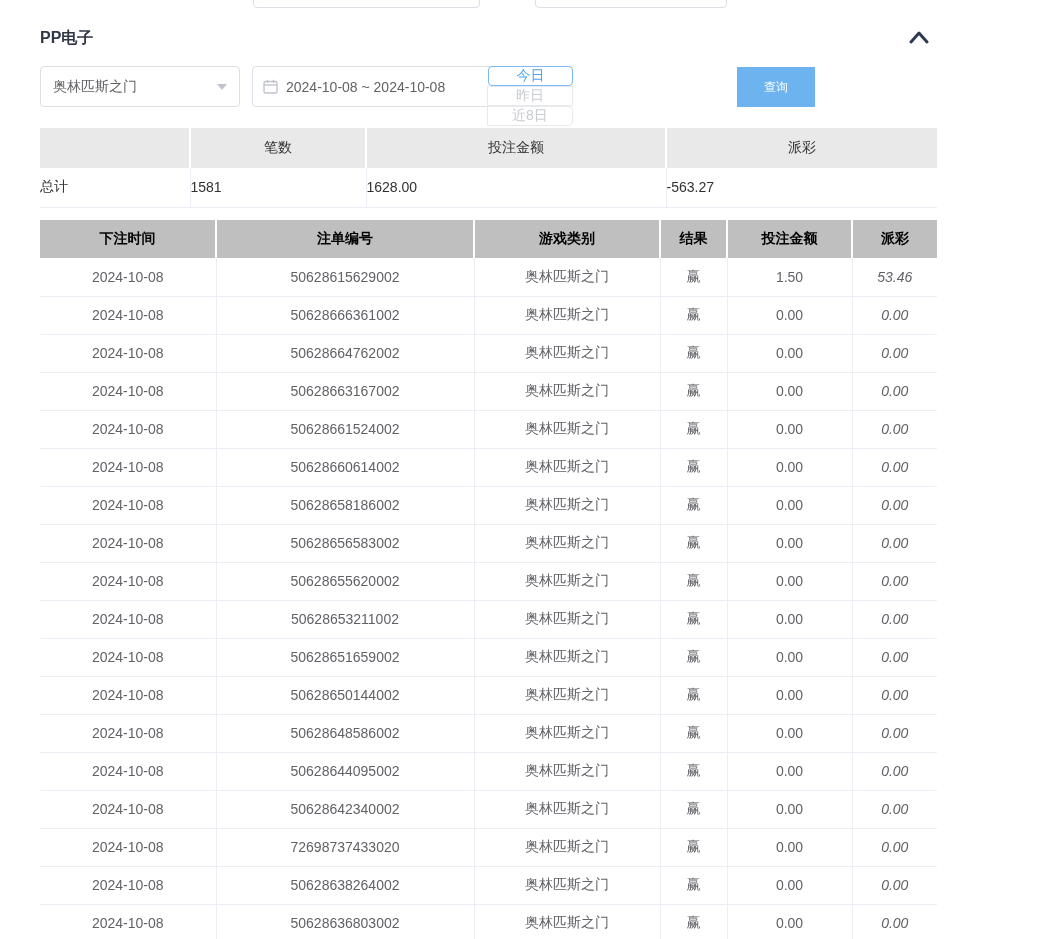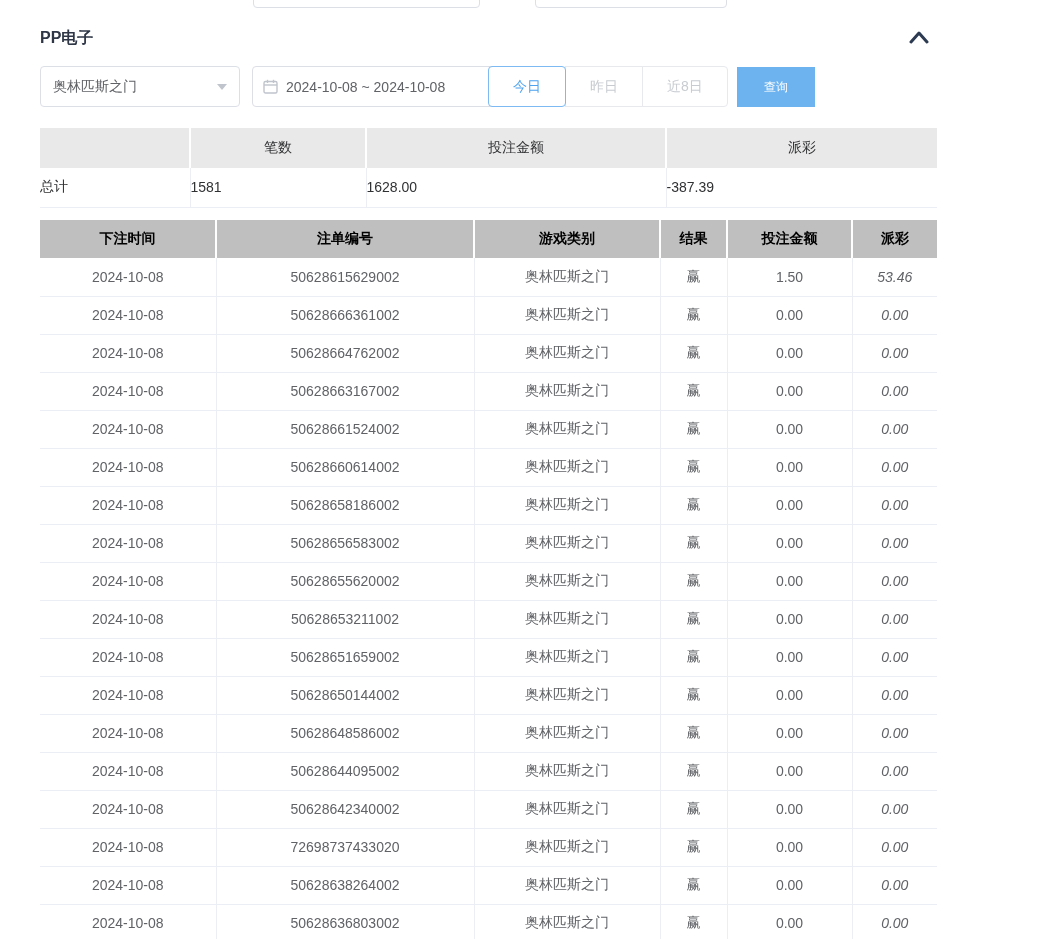--- a/index.html
+++ b/index.html
@@ -42,21 +42,21 @@
     border-top: 6px solid #c0c4cc;
   }
   .date-box {
     position: absolute; left: 252px; top: 66px; width: 268px; height: 41px;
     border: 1px solid #dcdfe6; border-radius: 4px; background: #fff;
     display: flex; align-items: center; padding: 0 10px;
     font-size: 14px; color: #606266; cursor: pointer;
   }
   .cal-icon { margin-right: 8px; flex: 0 0 auto; display: inline-flex; }
 
-  .btn-group { position: absolute; left: 488px; top: 66px; height: 41px; display: flex; }
+  .btn-group { position: absolute; left: 488px; top: 66px; height: 41px; display: flex; flex-direction: column; }
   .qbtn {
     height: 41px; padding: 0 24px;
     display: flex; align-items: center; justify-content: center;
     font-size: 14px; background: #fff; cursor: pointer;
     border: 1px solid #e7e9ec; color: #c8ccd1;
     margin-left: -1px;
   }
   .qbtn:first-child { margin-left: 0; border-radius: 4px 0 0 4px; }
   .qbtn:last-child  { border-radius: 0 4px 4px 0; }
   .qbtn.active { border: 1px solid #7db9f2; color: #4da3ee; z-index: 2; border-radius: 4px; }
@@ -154,21 +154,21 @@
       <th>笔数</th>
       <th>投注金额</th>
       <th>派彩</th>
     </tr>
   </thead>
   <tbody>
     <tr>
       <td>总计</td>
       <td>1581</td>
       <td>1628.00</td>
-      <td class="neg">-387.39</td>
+      <td class="neg">-563.27</td>
     </tr>
   </tbody>
 </table>
 
 <table class="bet-table">
   <colgroup>
     <col style="width:176px">
       <col style="width:258px">
       <col style="width:186px">
     <col style="width:67px">

